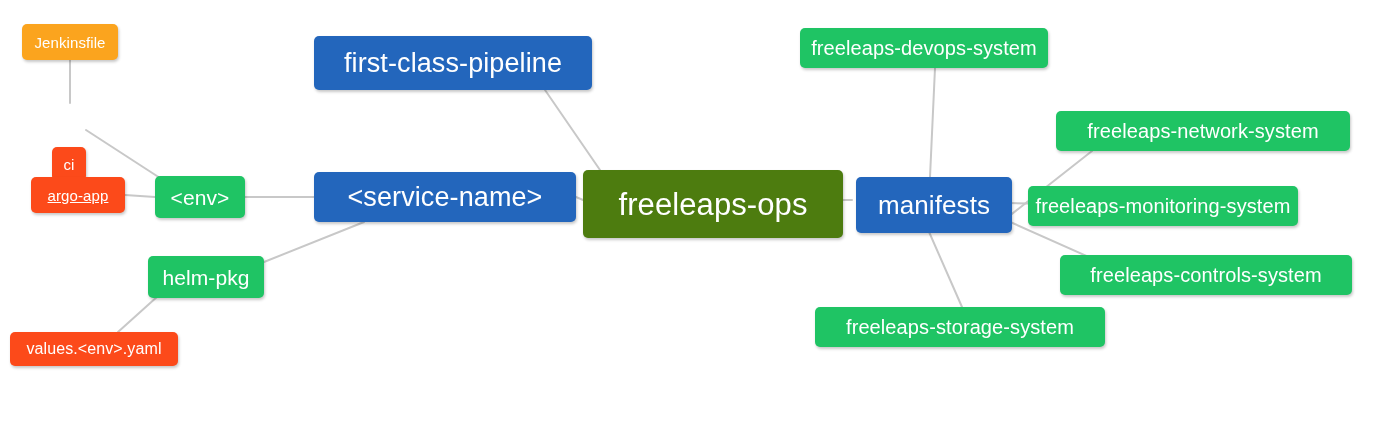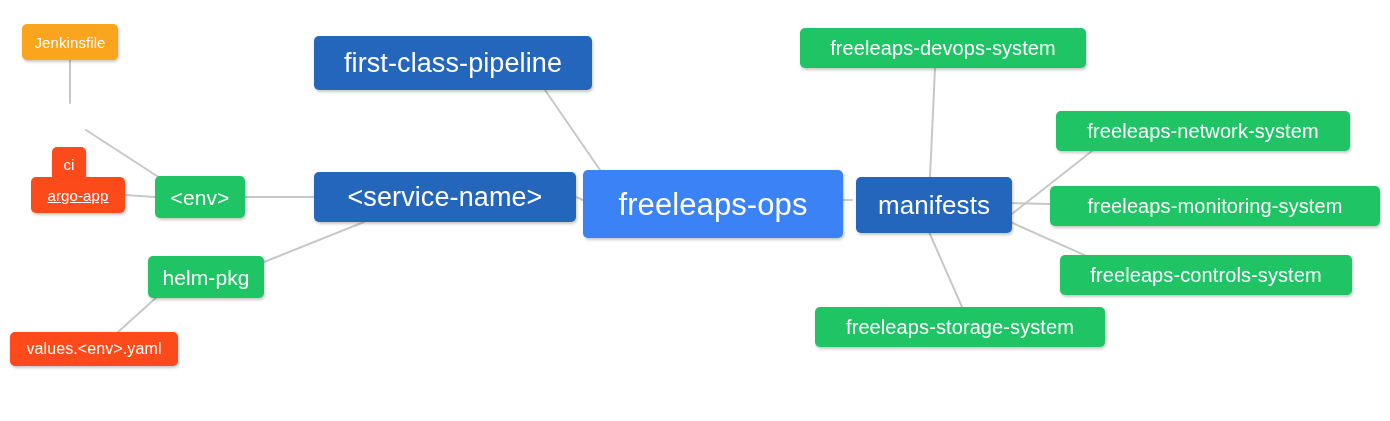--- a/index.html
+++ b/index.html
@@ -32,21 +32,21 @@
     display: flex;
     align-items: center;
     justify-content: center;
     color: #ffffff;
     border-radius: 5px;
     white-space: nowrap;
     box-shadow: 1px 2px 3px rgba(0,0,0,0.22);
     letter-spacing: 0.1px;
     line-height: 1;
   }
-  .n-root   { background: #3b82f6; }
+  .n-root   { background: #4d7c0f; }
   .n-blue   { background: #2366bc; }
   .n-green  { background: #1fc464; }
   .n-red    { background: #fc4a1a; }
   .n-orange { background: #fba41e; }
 </style>
 </head>
 <body>
 
 <div id="canvas">
   <svg id="edges" width="1390" height="421" viewBox="0 0 1390 421">
@@ -69,19 +69,19 @@
       <div class="node n-orange" style="left: 22px; top: 24px; width: 96px; height: 36px; font-size: 15px;">Jenkinsfile</div>
       <div class="node n-red" style="left: 52px; top: 103px; width: 34px; height: 34px; font-size: 15px; margin-top: 44px;">ci</div>
       <div class="node n-red" style="left: 31px; top: 177px; width: 94px; height: 36px; font-size: 15px; text-decoration: underline;">argo-app</div>
       <div class="node n-green" style="left: 155px; top: 176px; width: 90px; height: 42px; font-size: 21px;">&lt;env&gt;</div>
       <div class="node n-green" style="left: 148px; top: 256px; width: 116px; height: 42px; font-size: 21px;">helm-pkg</div>
       <div class="node n-red" style="left: 10px; top: 332px; width: 168px; height: 34px; font-size: 16px;">values.&lt;env&gt;.yaml</div>
       <div class="node n-blue" style="left: 314px; top: 36px; width: 278px; height: 54px; font-size: 27px;">first-class-pipeline</div>
       <div class="node n-blue" style="left: 314px; top: 172px; width: 262px; height: 50px; font-size: 27px;">&lt;service-name&gt;</div>
       <div class="node n-root" style="left: 583px; top: 170px; width: 260px; height: 68px; font-size: 31px;">freeleaps-ops</div>
       <div class="node n-blue" style="left: 856px; top: 177px; width: 156px; height: 56px; font-size: 26px;">manifests</div>
-      <div class="node n-green" style="left: 800px; top: 28px; width: 286px; height: 40px; font-size: 20px;">freeleaps-devops-system</div>
+      <div class="node n-green" style="left: 800px; top: 28px; width: 248px; height: 40px; font-size: 20px;">freeleaps-devops-system</div>
       <div class="node n-green" style="left: 1056px; top: 111px; width: 294px; height: 40px; font-size: 20px;">freeleaps-network-system</div>
-      <div class="node n-green" style="left: 1050px; top: 186px; width: 330px; height: 40px; font-size: 20px;">freeleaps-monitoring-system</div>
+      <div class="node n-green" style="left: 1028px; top: 186px; width: 270px; height: 40px; font-size: 20px;">freeleaps-monitoring-system</div>
       <div class="node n-green" style="left: 1060px; top: 255px; width: 292px; height: 40px; font-size: 20px;">freeleaps-controls-system</div>
       <div class="node n-green" style="left: 815px; top: 307px; width: 290px; height: 40px; font-size: 20px;">freeleaps-storage-system</div>
     </div>
 </div>
 
 </body></html>

